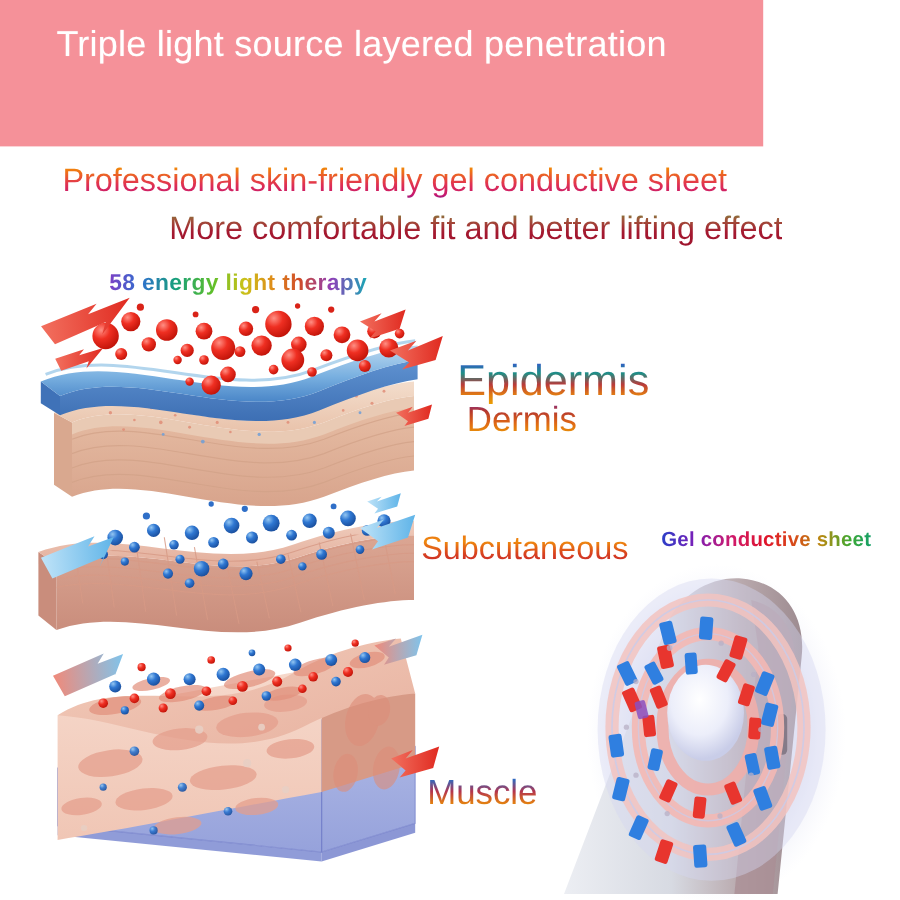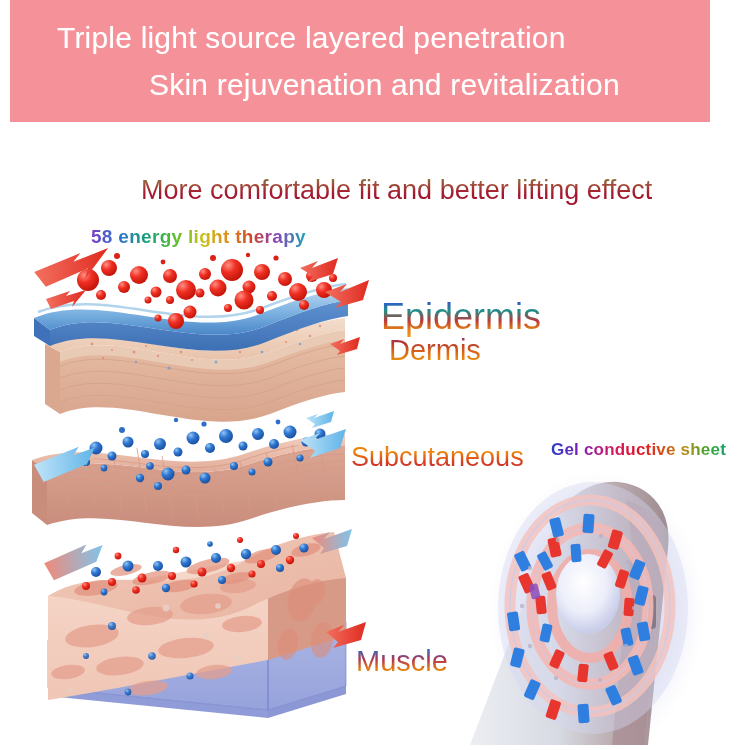--- a/index.html
+++ b/index.html
@@ -7,21 +7,21 @@
     width:750px;height:750px;
     background:#ffffff;
     font-family:"Liberation Sans", sans-serif;
     overflow:hidden;
     position:relative;
   }
   #page{position:relative;width:750px;height:750px;overflow:hidden;background:#fff;}
 
   
   .banner{
-    position:absolute;left:10px;top:0;width:700px;height:122px;
+    position:absolute;left:0;top:0;width:636px;height:122px;
     background:#f59199;
   }
   .banner-line{
     position:absolute;
     color:#ffffff;
     font-size:30px;
     font-weight:400;
     letter-spacing:.2px;
     white-space:nowrap;
     text-shadow:0 0 1px rgba(255,255,255,.35);
@@ -92,23 +92,23 @@
   
   .illus{position:absolute;left:0;top:0;width:750px;height:750px;pointer-events:none;}
 </style>
 </head>
 <body>
 
 <div id="page">
 
   <div class="banner">
     <div class="banner-line banner-line-1">Triple light source layered penetration</div>
-    <div class="banner-line banner-line-2">Skin rejuvenation and revitalization</div>
   </div>
 
+  <div class="subtitle subtitle-1">Professional skin-friendly gel conductive sheet</div>
   <div class="subtitle subtitle-2">More comfortable fit and better lifting effect</div>
 
   <svg class="illus" viewBox="0 0 750 750">
     <defs>
       <linearGradient id="gSkinTop" x1="0" y1="0" x2="0" y2="1">
         <stop offset="0%" stop-color="#f3ddcc"></stop>
           <stop offset="100%" stop-color="#e9c3ab"></stop>
       </linearGradient>
       <linearGradient id="gSkinSide" x1="0" y1="0" x2="0" y2="1">
         <stop offset="0%" stop-color="#e6bda4"></stop>

